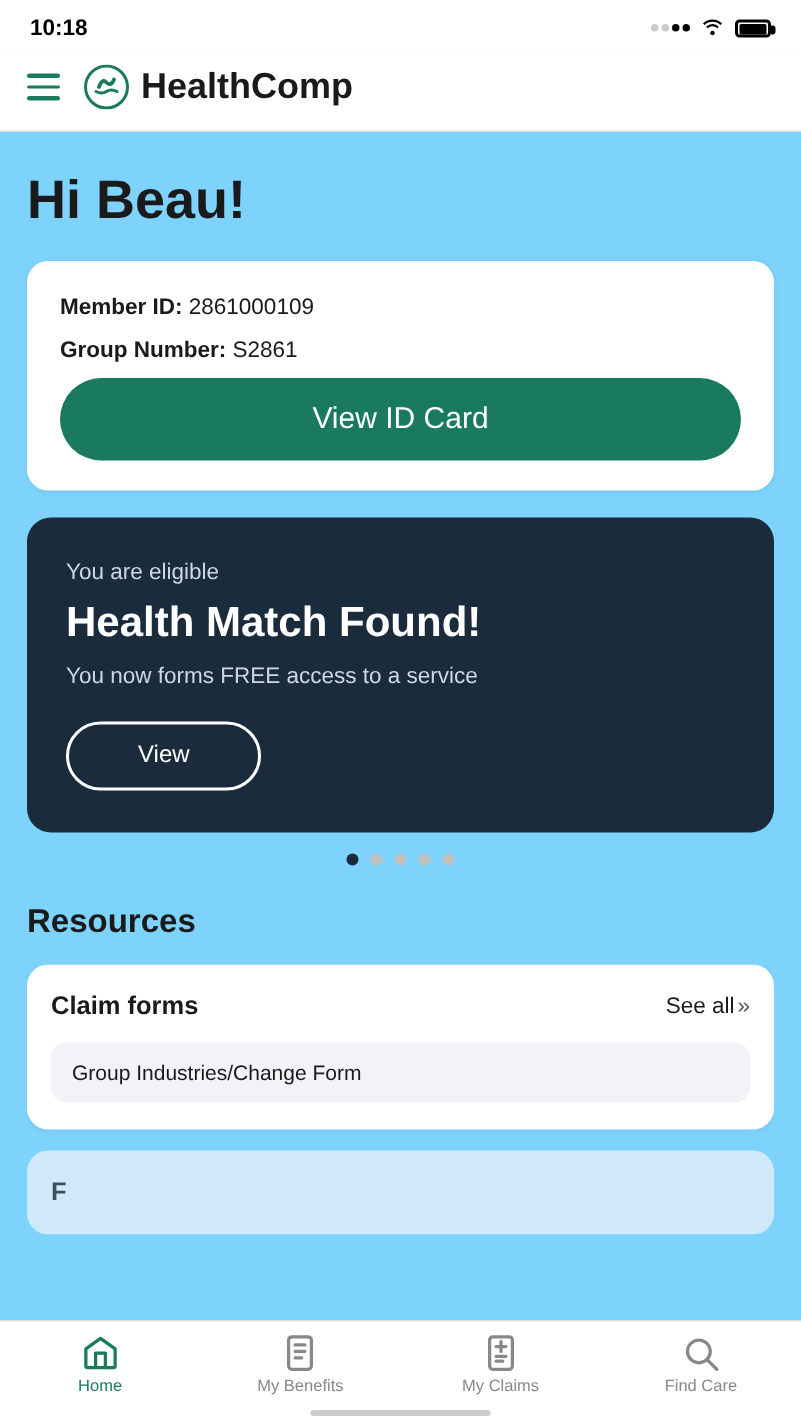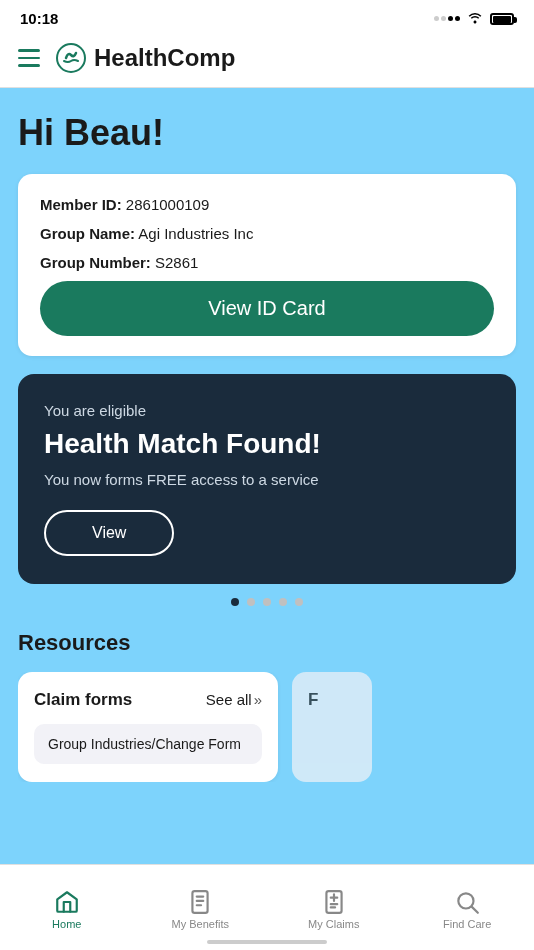--- a/index.html
+++ b/index.html
@@ -206,20 +206,21 @@
       font-weight: 700;
       color: #1a1a1a;
       margin-bottom: 16px;
     }
 
     
     .resources-row {
       display: flex;
       gap: 14px;
       overflow-x: auto;
+      flex-direction: column;
     }
     .resource-card {
       background: #fff;
       border-radius: 14px;
       padding: 18px 16px;
       min-width: 260px;
       flex-shrink: 0;
       box-shadow: 0 1px 4px rgba(0,0,0,0.07);
     }
     .resource-card-header {
@@ -266,21 +267,21 @@
     
     .bottom-nav {
       position: fixed;
       bottom: 0;
       width: 534px;
       background: #fff;
       border-top: 1px solid #e0e0e0;
       display: flex;
       justify-content: space-around;
       align-items: flex-end;
-      padding: 24px 0 20px;
+      padding: 8px 0 20px;
     }
     .nav-item {
       display: flex;
       flex-direction: column;
       align-items: center;
       gap: 3px;
       cursor: pointer;
       min-width: 70px;
     }
     .nav-label {
@@ -360,24 +361,20 @@
 <div class="main">
 
   <h1 class="greeting">Hi Beau!</h1>
 
   <div class="member-card">
     <div class="member-info-row">
       <span class="label">Member ID:</span>
       <span>2861000109</span>
     </div>
     <div class="member-info-row">
-      <span class="label">Group Name:</span>
-      <span>Agi Industries Inc</span>
-    </div>
-    <div class="member-info-row">
       <span class="label">Group Number:</span>
       <span>S2861</span>
     </div>
     <button class="view-id-btn">View ID Card</button>
   </div>
 
   <div class="health-match-card">
     <p class="eligible-text">You are eligible</p>
     <h2 class="health-match-title">Health Match Found!</h2>
     <p class="health-match-subtitle">You now forms FREE access to a service</p>

